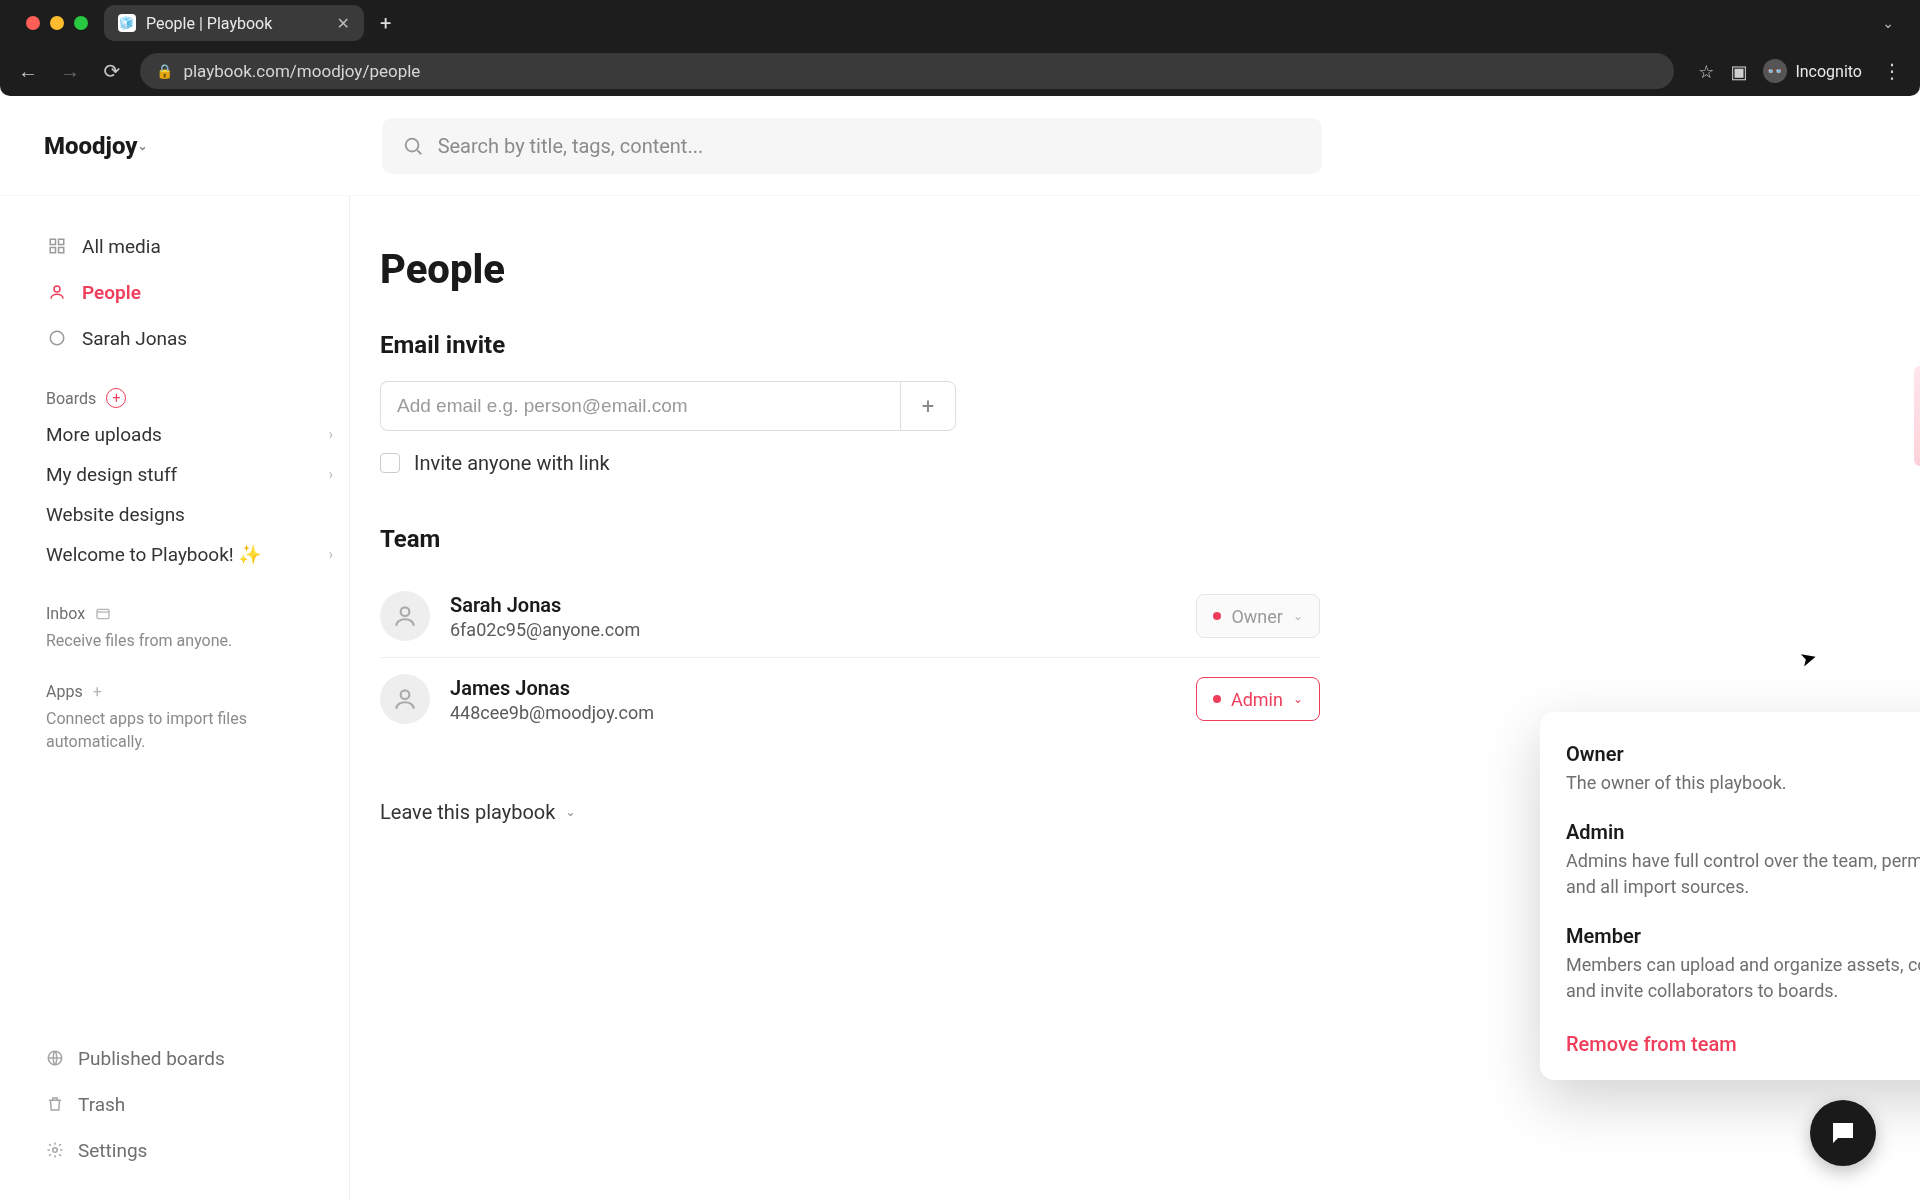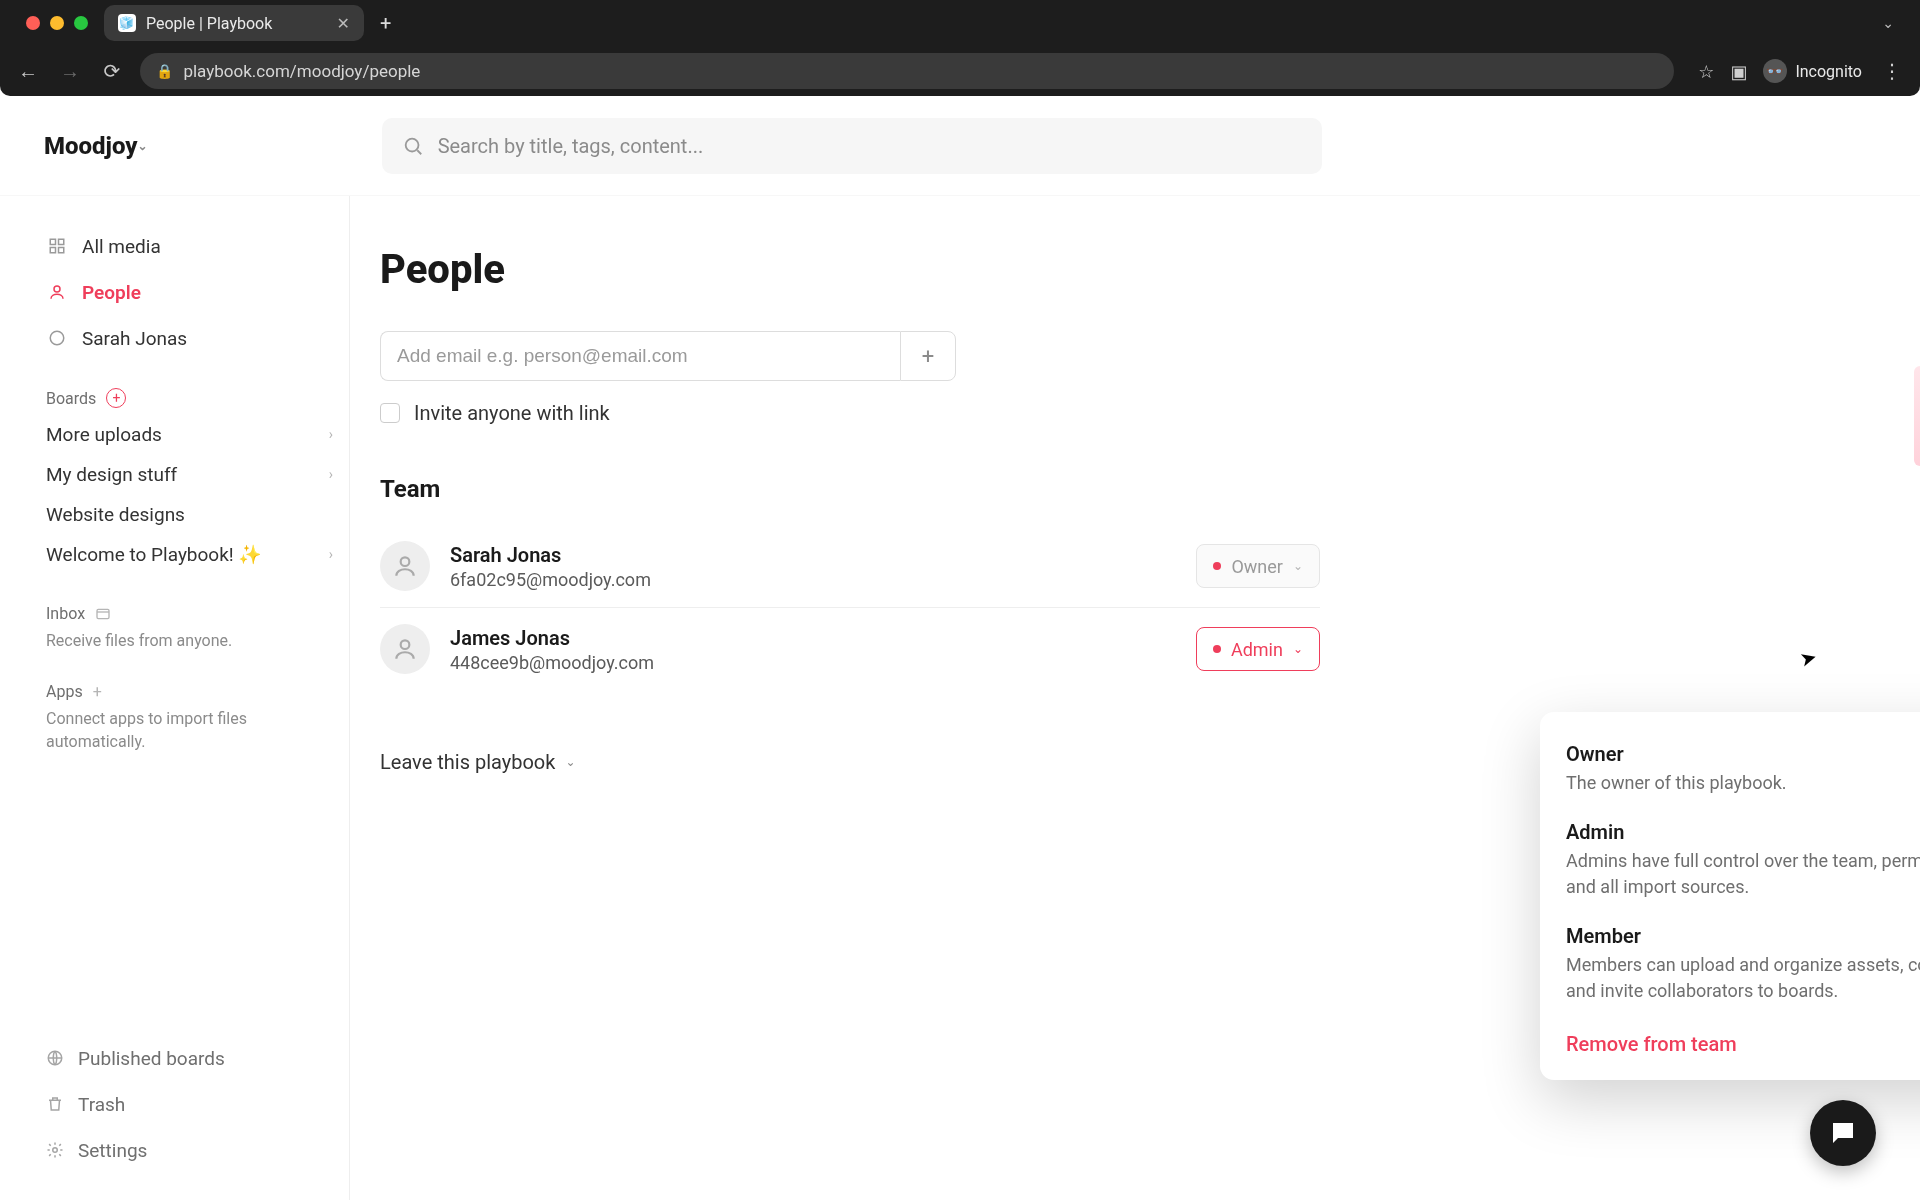--- a/index.html
+++ b/index.html
@@ -263,41 +263,42 @@
               <path d="M12 2v3M12 19v3M4.2 4.2l2.1 2.1M17.7 17.7l2.1 2.1M2 12h3M19 12h3M4.2 19.8l2.1-2.1M17.7 6.3l2.1-2.1"></path>
             </svg>
         </span>
         <span>Settings</span>
       </div>
     </div>
 
     <div class="main">
       <h1>People</h1>
 
+      <h2>Email invite</h2>
       <div class="invite-row">
         <input class="email-input" placeholder="Add email e.g. person@email.com" style="">
         <div class="add-btn">+</div>
       </div>
       <div class="checkbox-row">
         <div class="chk"></div>
         <span>Invite anyone with link</span>
       </div>
 
       <h2>Team</h2>
       <div class="team-list">
         <div class="member">
           <div class="m-avatar">
             <svg width="26" height="26" viewBox="0 0 24 24" fill="none" stroke="#aaa" stroke-width="2">
                 <circle cx="12" cy="8" r="4"></circle>
                 <path d="M4 21c0-4 4-6 8-6s8 2 8 6"></path>
               </svg>
           </div>
           <div>
             <div class="m-name">Sarah Jonas</div>
-            <div class="m-email">6fa02c95@moodjoy.com</div>
+            <div class="m-email">6fa02c95@anyone.com</div>
           </div>
           <div class="role-btn owner">
             <span class="rdot"></span>
             <span>Owner</span>
             <span class="rcaret">⌄</span>
           </div>
         </div>
         <div class="member">
           <div class="m-avatar">
             <svg width="26" height="26" viewBox="0 0 24 24" fill="none" stroke="#aaa" stroke-width="2">

